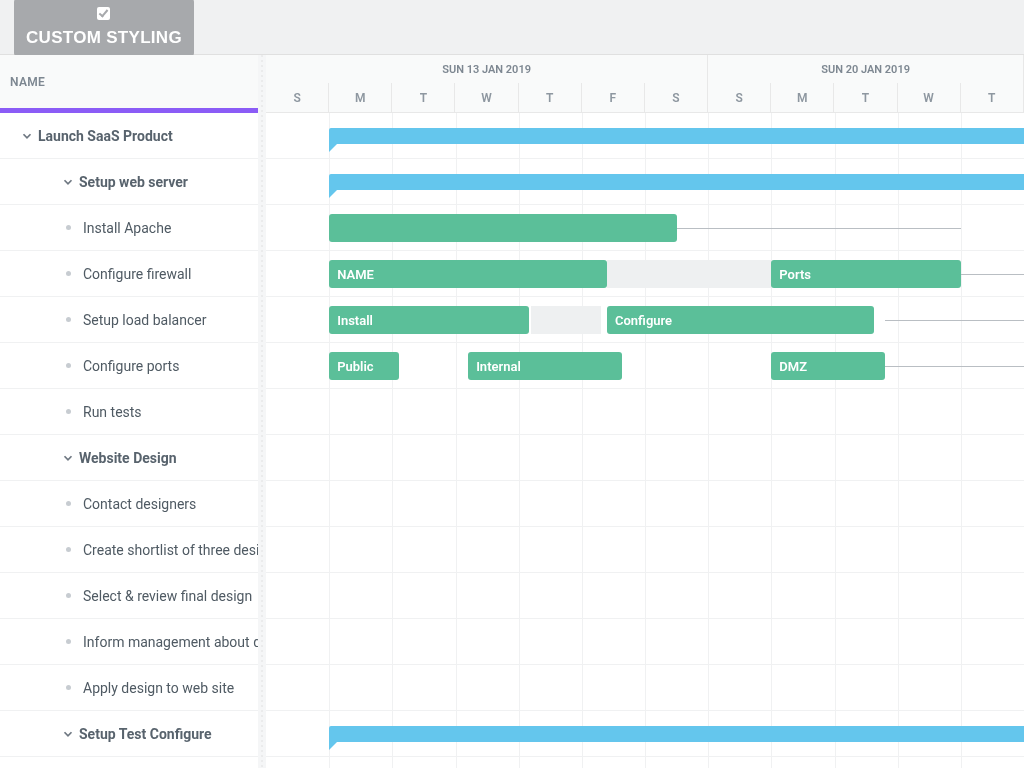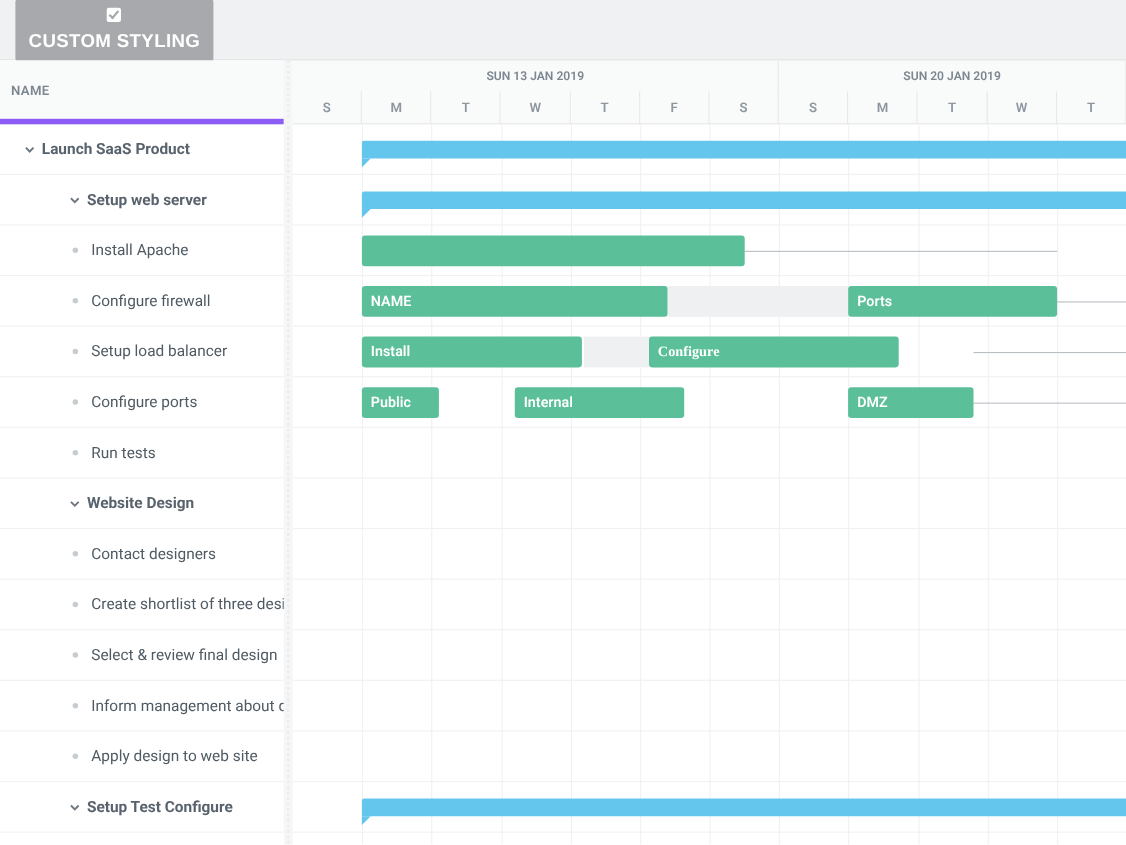--- a/index.html
+++ b/index.html
@@ -230,21 +230,21 @@
         </div>
         <div class="bar task" style="top: 147px; left: 505.333px; width: 189.5px;">
           <span>Ports</span>
         </div>
         <div class="bar" style="background: rgb(238, 240, 241); top: 147px; left: 341.1px; width: 164.233px; height: 28px; border-radius: 0px;"></div>
         <div class="dep" style="top: 161px; left: 694.833px; width: 126.333px;"></div>
         <div class="bar task" style="top: 193px; left: 63.1667px; width: 200px;">
           <span>Install</span>
         </div>
         <div class="bar" style="background: rgb(238, 240, 241); top: 193px; left: 265.3px; width: 69.4833px; height: 28px; border-radius: 0px;"></div>
-        <div class="bar task" style="top: 193px; left: 324px; width: 227px; font-family: Liberation Serif, serif;">
+        <div class="bar task" style="top: 193px; left: 341px; width: 267px;">
           <span>Configure</span>
         </div>
         <div class="dep" style="top: 207px; left: 619.033px; width: 202.133px;"></div>
         <div class="bar task" style="top: 239px; left: 63.1667px; width: 69.4833px;">
           <span>Public</span>
         </div>
         <div class="bar task" style="top: 239px; left: 202.133px; width: 154px;">
           <span>Internal</span>
         </div>
         <div class="bar task" style="top: 239px; left: 505.333px; width: 113.7px;">

